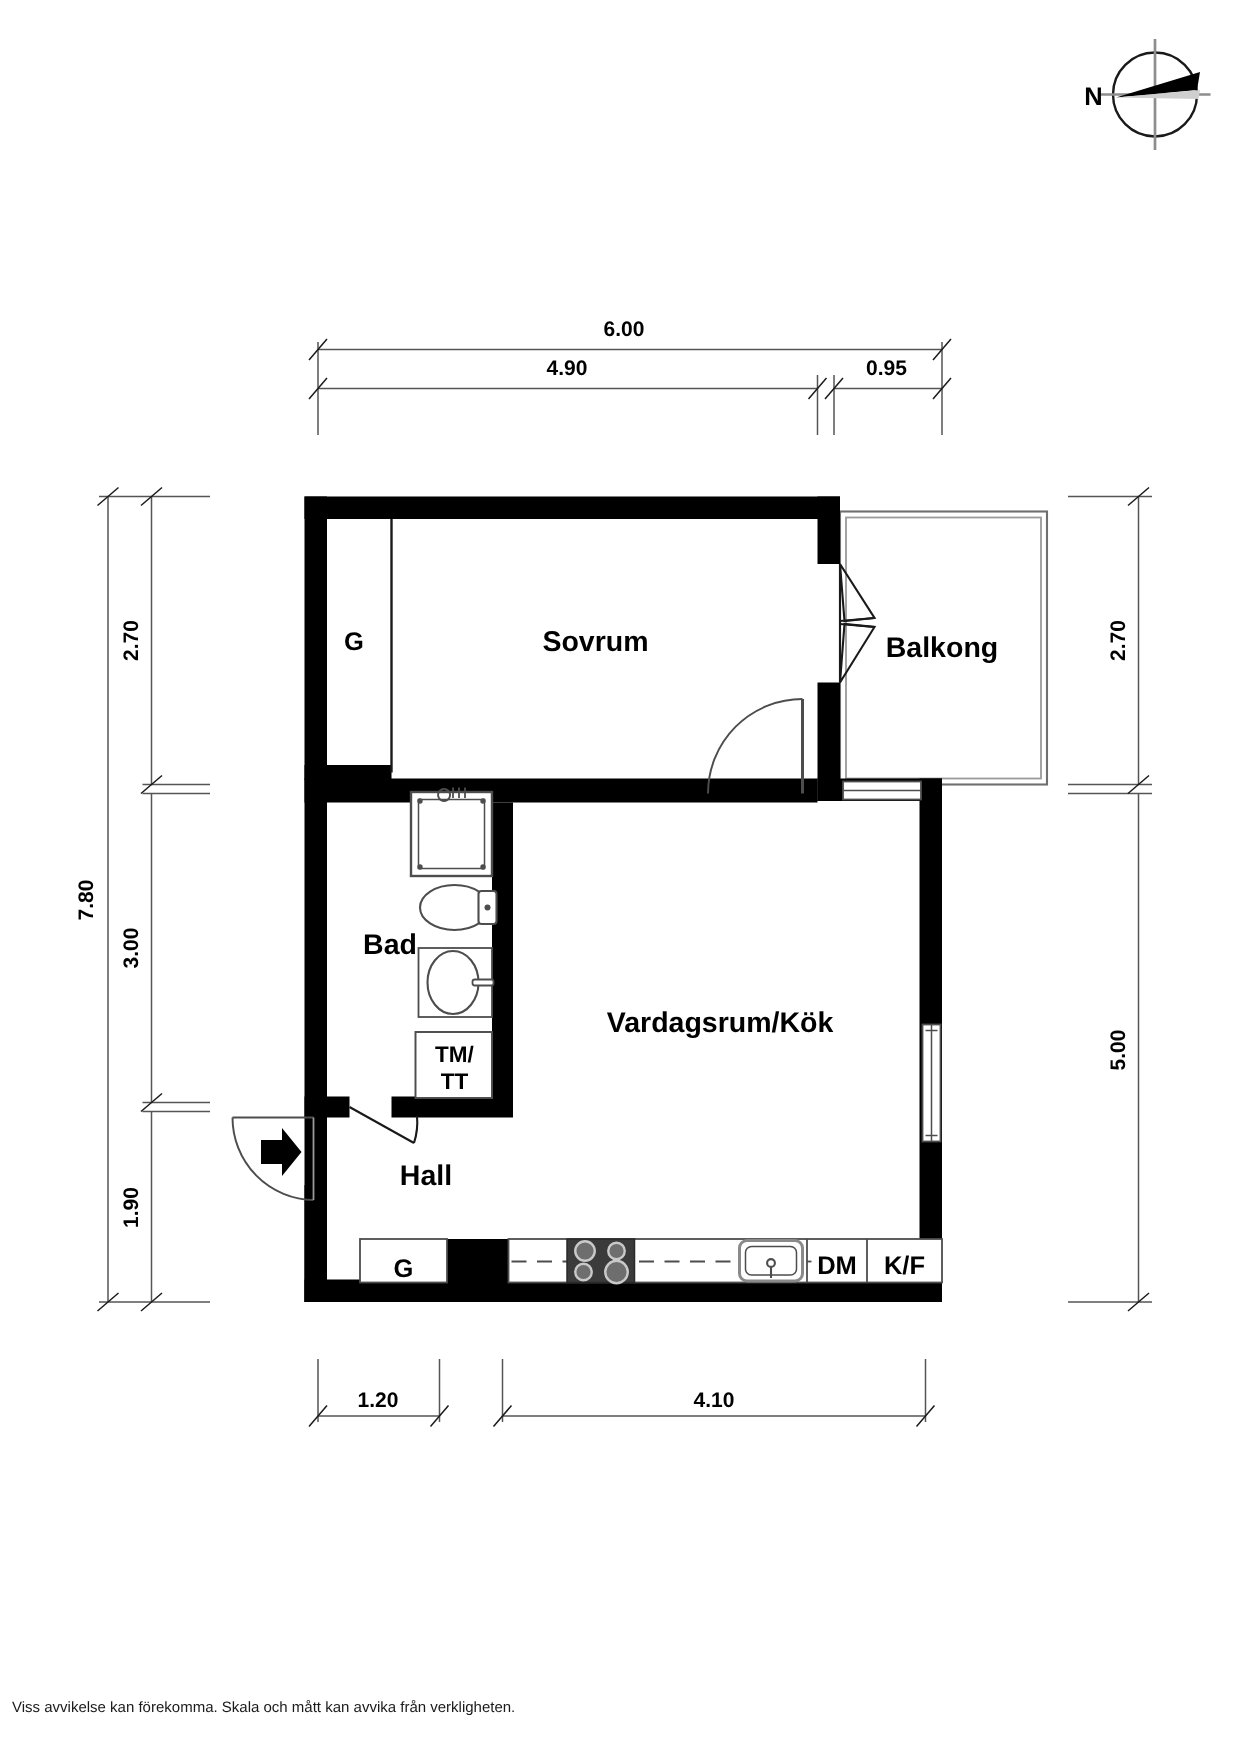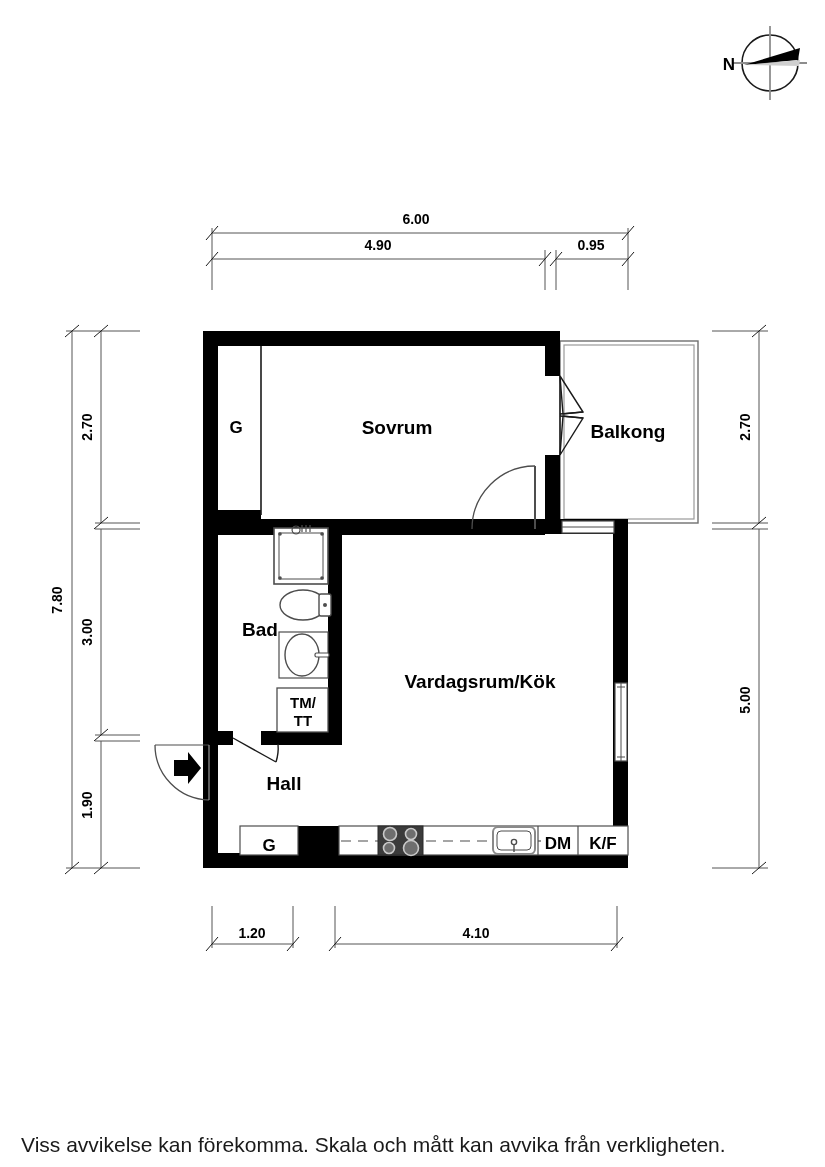--- a/index.html
+++ b/index.html
@@ -1,19 +1,19 @@
 <!DOCTYPE html>
 <html><head>
 <meta charset="utf-8">
 <style>
   html,body{margin:0;padding:0;background:#ffffff;}
   body{width:825px;height:1167px;position:relative;overflow:hidden;
        font-family:"Liberation Sans", sans-serif;color:#000;}
   #plan{position:absolute;left:0;top:0;width:825px;height:1167px;}
-  .disclaimer{position:absolute;left:21px;top:1133px;font-size:21px;
+  .disclaimer{position:absolute;left:8px;top:1133px;font-size:10px;
       font-family:"Liberation Sans", sans-serif;color:#1a1a1a;white-space:nowrap;}
   svg text{font-family:"Liberation Sans", sans-serif;}
   .roomlbl{font-weight:bold;font-size:19px;}
   .applbl{font-weight:bold;font-size:17px;}
   .applbl-sm{font-weight:bold;font-size:15px;}
   .dimlbl{font-weight:bold;font-size:14px;}
   .compasslbl{font-weight:bold;font-size:17px;}
 </style>
 </head>
 <body>

